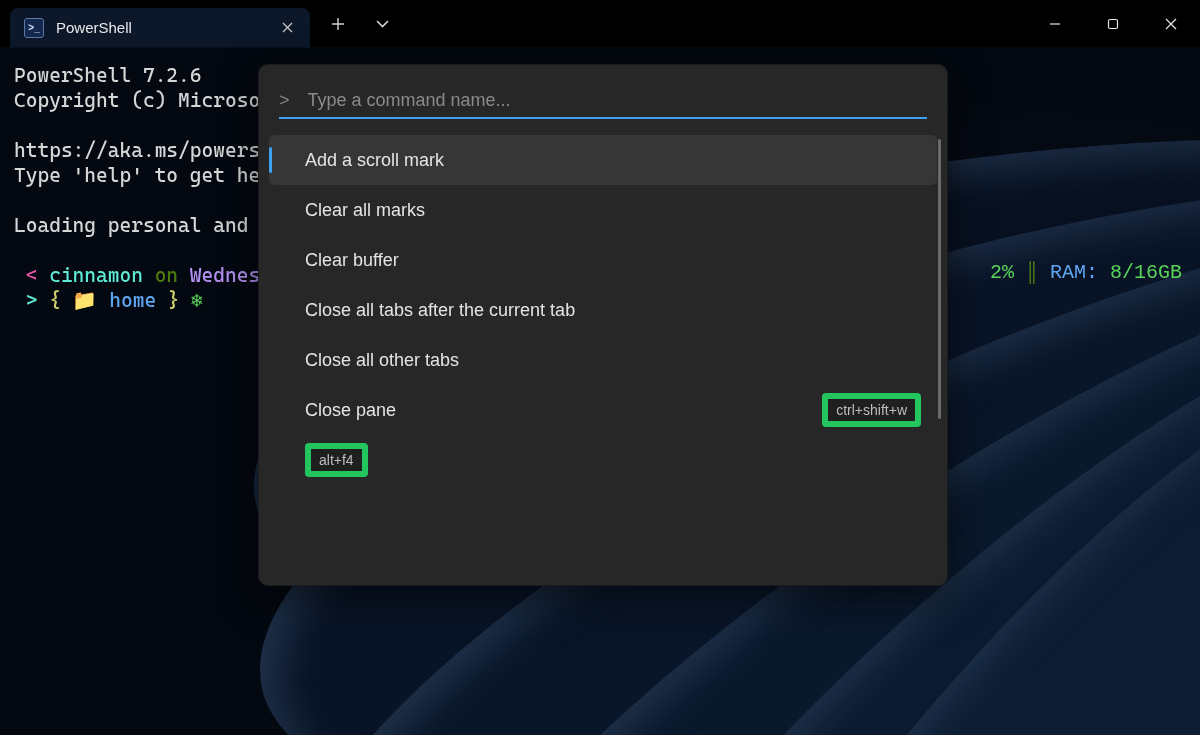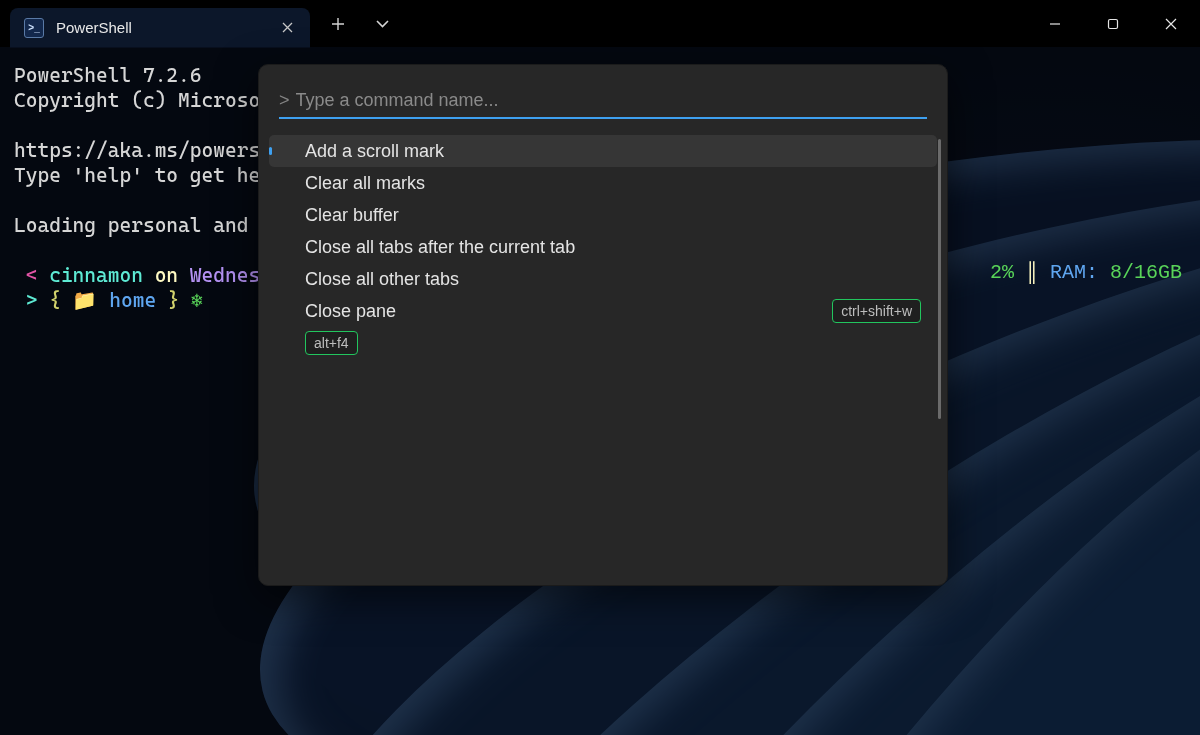--- a/index.html
+++ b/index.html
@@ -67,57 +67,58 @@
     position:absolute; top:47px; left:0; right:0; bottom:0;
     background: rgba(6,12,25,.66);
     padding: 16px 14px 0 14px;
     font-family: "Cascadia Mono","Consolas",monospace;
     font-size: 20px; line-height: 25px; color:#d6d6d6;
   }
   .term pre { font: inherit; white-space: pre; }
   .right-status { position:absolute; top:213px; right:18px; font-family:Liberation Mono, monospace; }
   .mag { color:#e254a6; } .cyan { color:#5eead4; } .pur { color:#b592f4; }
   .yel { color:#d2d26d; } .grn { color:#59d459; } .blu { color:#5fa6f0; }
-  .wht { color:#fef9c3; }
+  .wht { color:#4d7c0f; }
 
   
   .palette {
     position:absolute; top:64px; left:258px; width:690px; height:522px;
     background:#272727; border:1px solid #1b1b1b; border-radius:10px;
     box-shadow: 0 12px 40px rgba(0,0,0,.6);
     display:flex; flex-direction:column; overflow:hidden;
     color:#d8d8d8;
   }
   .search-wrap { padding:18px 20px 0 20px; }
   .search-box {
     height:36px; display:flex; align-items:center;
     border-bottom:2px solid #3ea0f0; color:#9a9a9a; font-size:18px;
   }
   .search-box .caret { margin-right:6px; color:#858585; }
   .search-box input {
     flex:1; background:transparent; border:none; outline:none;
     color:#d8d8d8; font-size:18px;
     font-family: "Segoe UI", Arial, sans-serif;
+    margin-left: 12px;
   }
   .search-box input::placeholder { color:#8a8a8a; }
   .list { flex:1; overflow:hidden; padding:16px 6px 8px 6px; position:relative; }
   .item {
-    height:32px; margin:0 4px; padding:0 16px 0 36px; border-radius:5px;
+    height:50px; margin:0 4px; padding:0 16px 0 36px; border-radius:5px;
     display:flex; align-items:center; font-size:18px; color:#e4e4e4;
     position:relative;
   }
   .item.selected { background:#363636; }
   .item.selected::before {
     content:""; position:absolute; left:0; top:12px; bottom:12px; width:3px;
     background:#3ea0f0; border-radius:2px;
   }
   .item .label { flex:1; }
   .item .shortcut {
     font-size:14px; color:#bdbdbd; padding:3px 8px;
-    border:1px solid #22c55e; border-radius:4px; background:#1f1f1f;
+    border:6px solid #22c55e; border-radius:4px; background:#1f1f1f;
   }
   .sb-track { position:absolute; top:20px; right:6px; width:3px; bottom:6px; }
   .sb-thumb { position:absolute; top:0; width:3px; height:280px; background:#6b6b6b; border-radius:2px; }
 </style>
 </head>
 <body>
 
 <div class="wallpaper">
   <div class="petal p1"></div>
     <div class="petal p2"></div>

